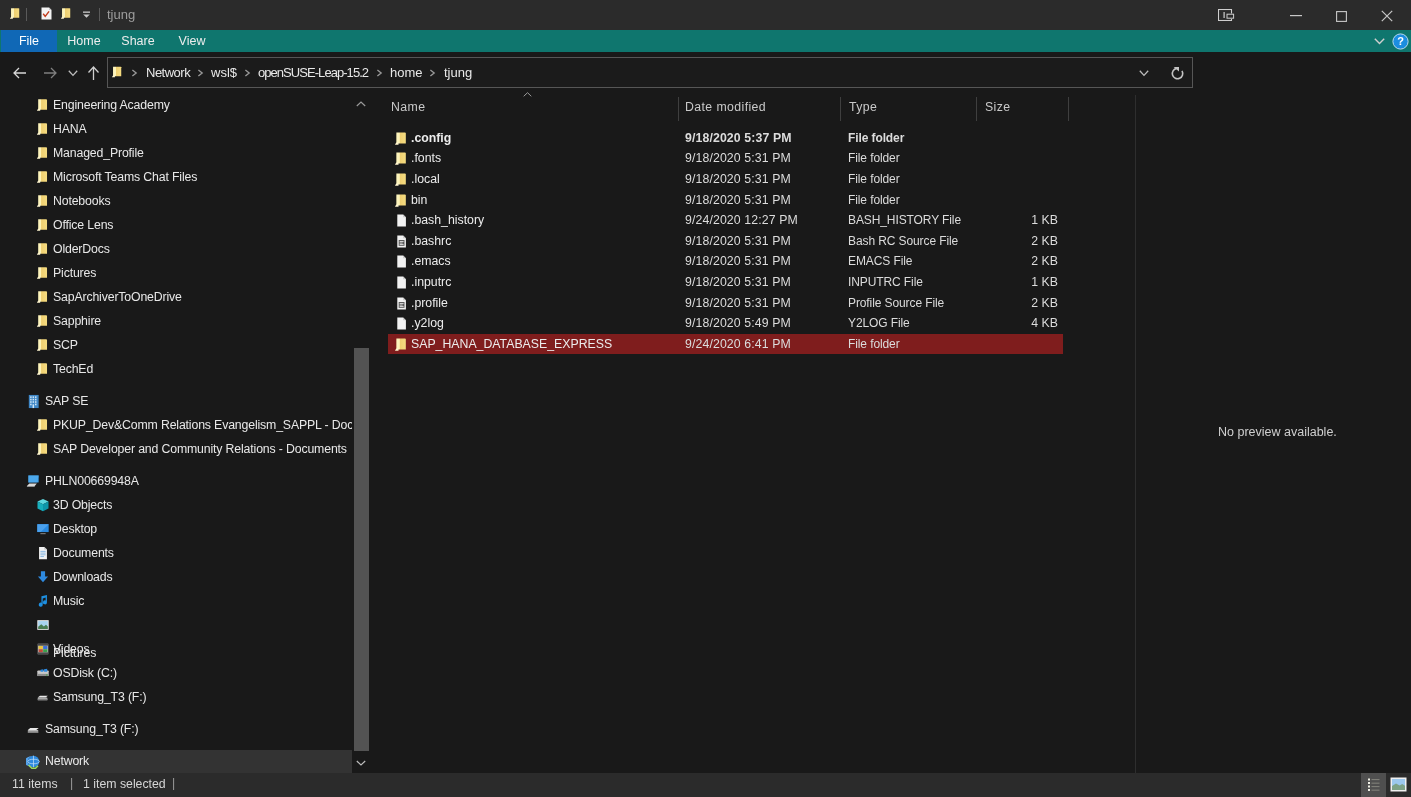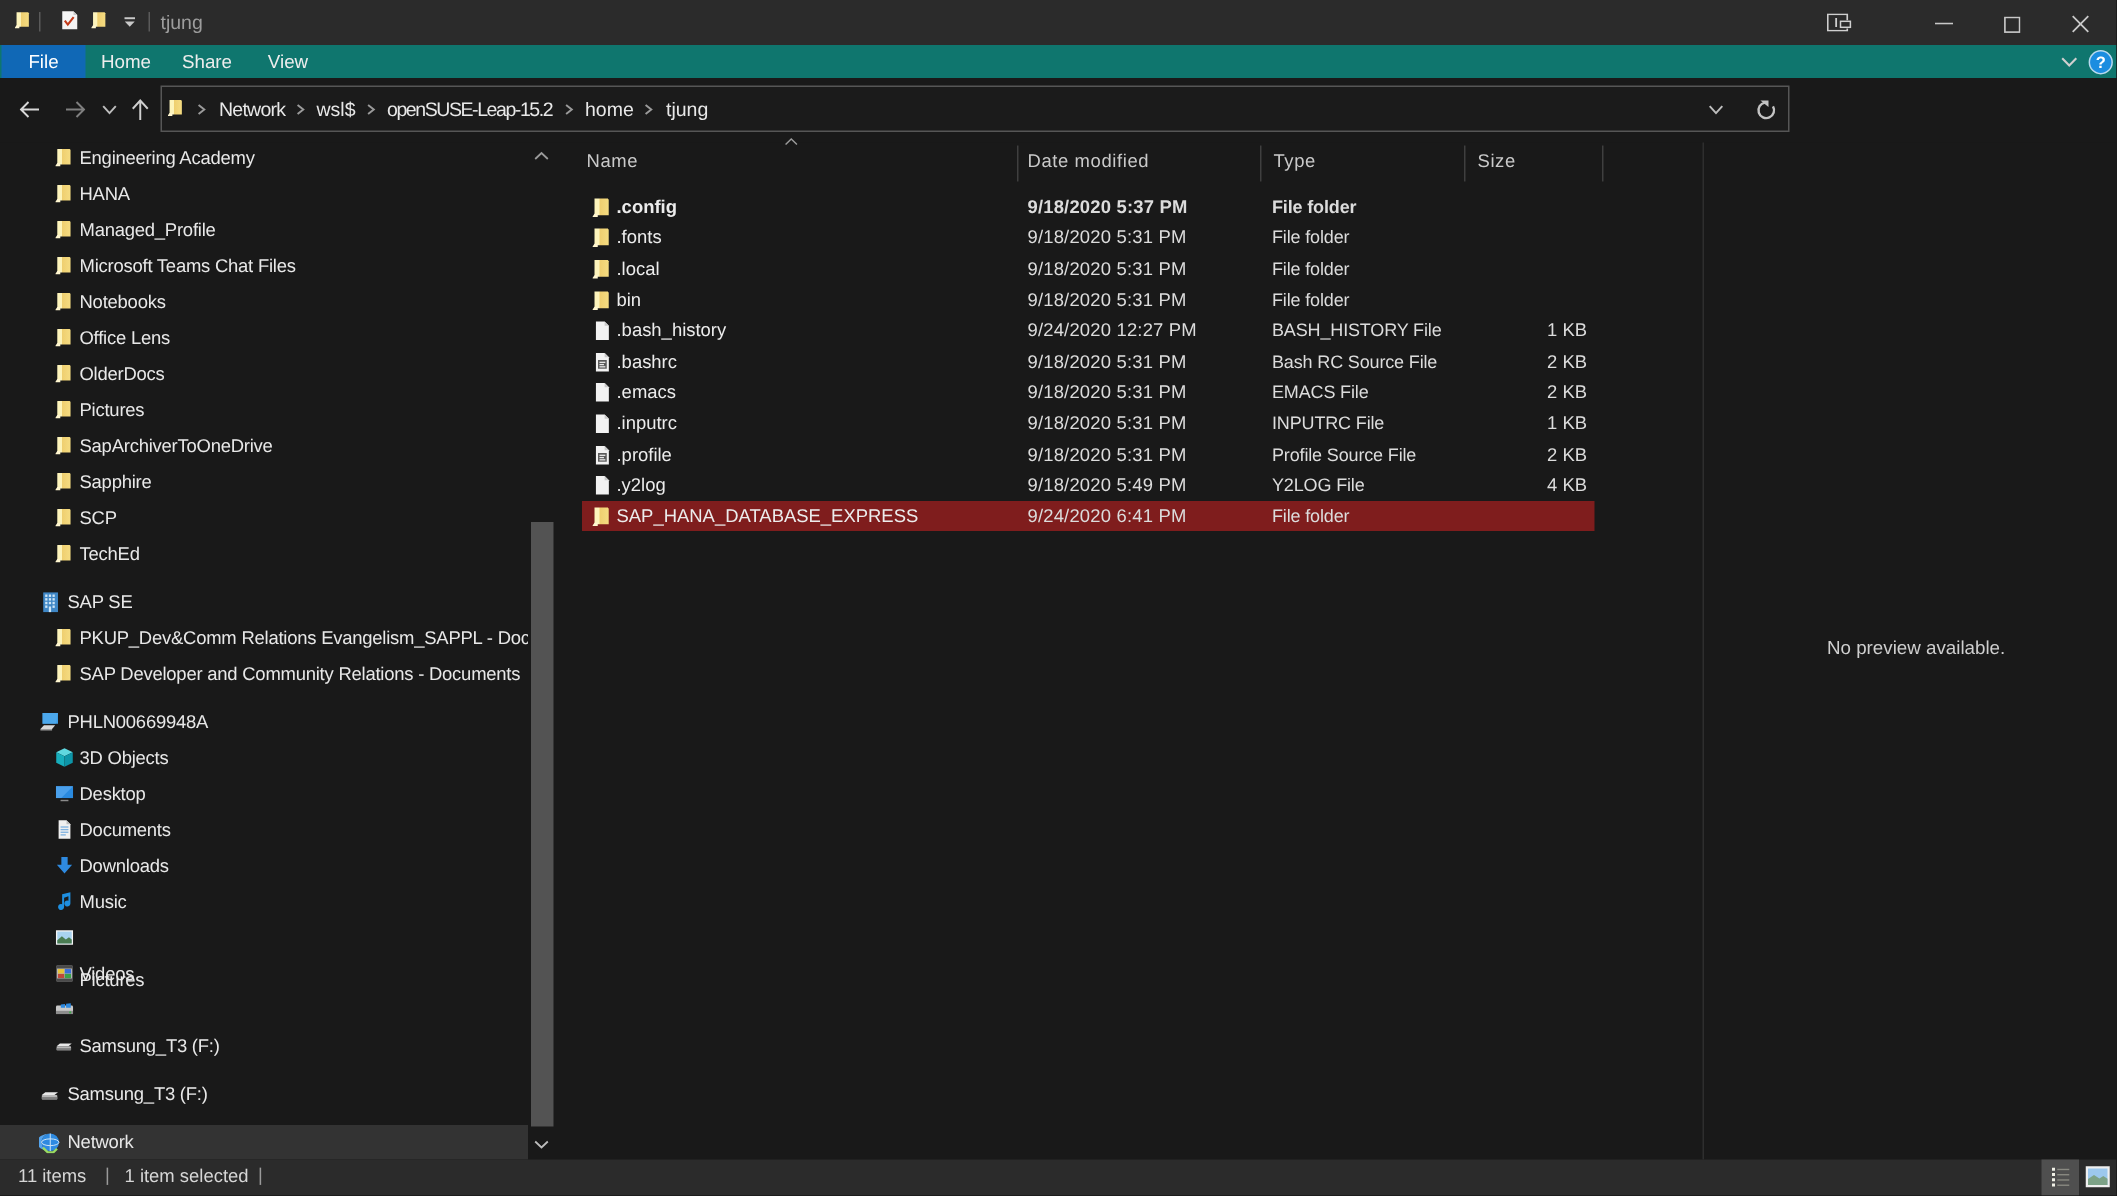--- a/index.html
+++ b/index.html
@@ -337,20 +337,21 @@
         <use href="#picture"></use>
       </svg>
     <div class="treerow" style="left:53px;top:519px;width:299px;margin-top:28px;">Pictures</div>
     <svg class="ic abs" style="left:36px;top:547px;" width="14" height="14">
         <use href="#video"></use>
       </svg>
     <div class="treerow" style="left:53px;top:543px;width:299px;">Videos</div>
     <svg class="ic abs" style="left:36px;top:571px;" width="14" height="14">
         <use href="#disk"></use>
       </svg>
+    <div class="treerow" style="left:53px;top:567px;width:299px;">OSDisk (C:)</div>
     <svg class="ic abs" style="left:36px;top:595px;" width="14" height="14">
         <use href="#extdrive"></use>
       </svg>
     <div class="treerow" style="left:53px;top:591px;width:299px;">Samsung_T3 (F:)</div>
     <svg class="ic abs" style="left:26px;top:627px;" width="15" height="15">
         <use href="#extdrive"></use>
       </svg>
     <div class="treerow" style="left:45px;top:623px;width:307px;">Samsung_T3 (F:)</div>
     <svg class="ic abs" style="left:26px;top:659px;" width="15" height="15">
         <use href="#globe"></use>

